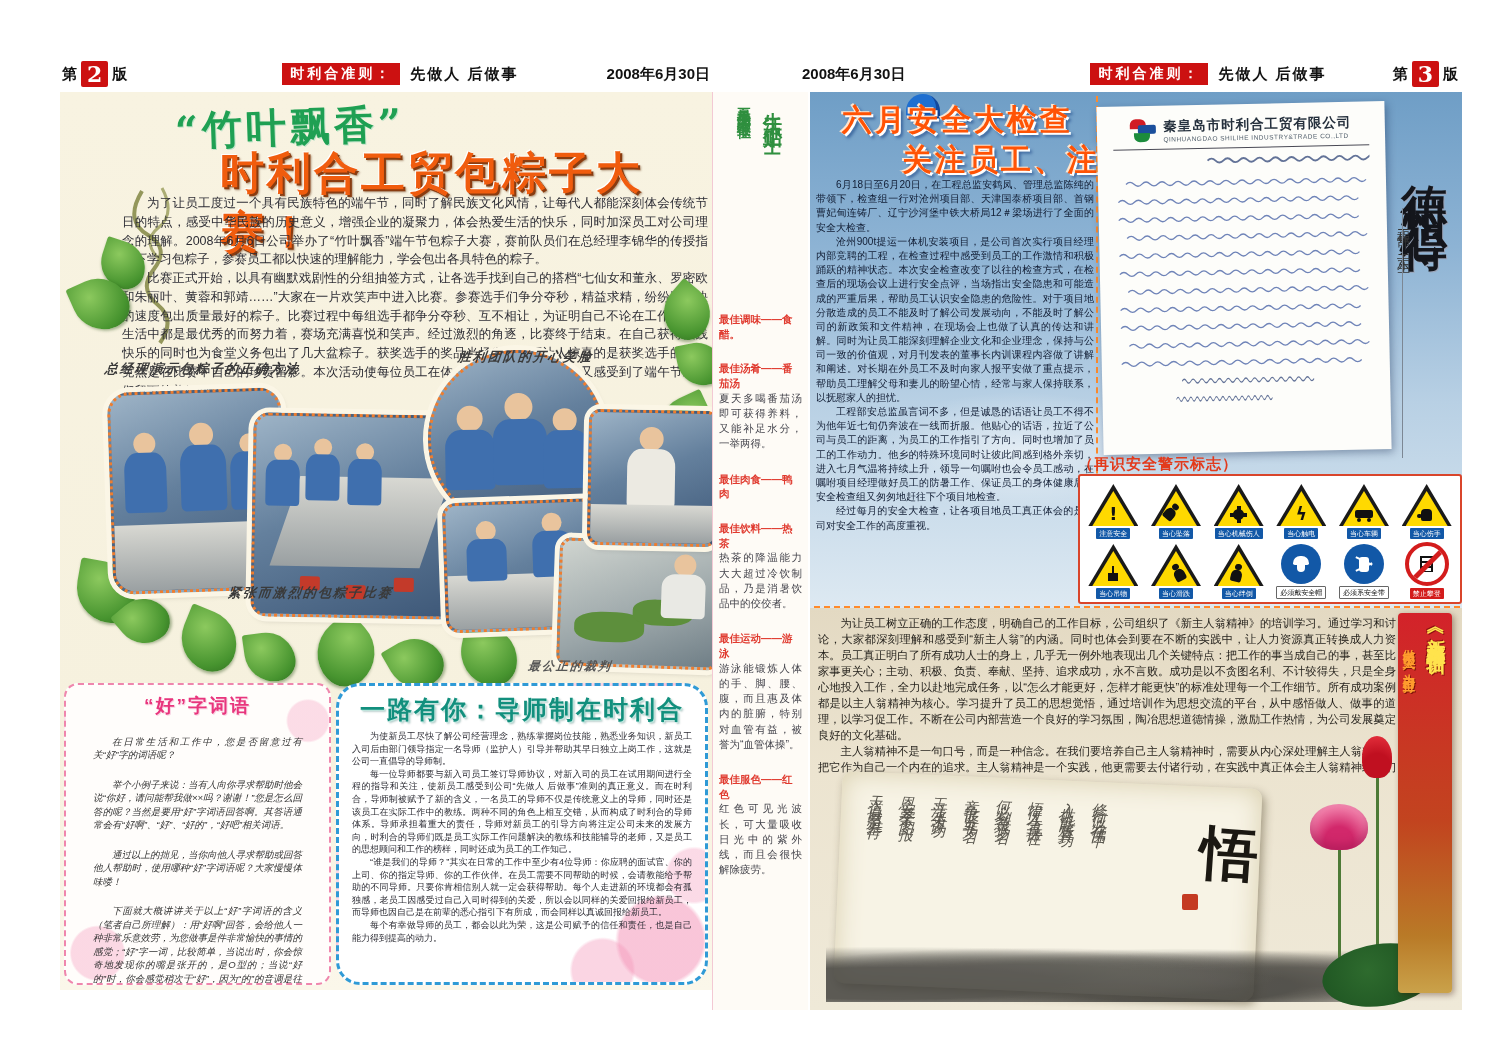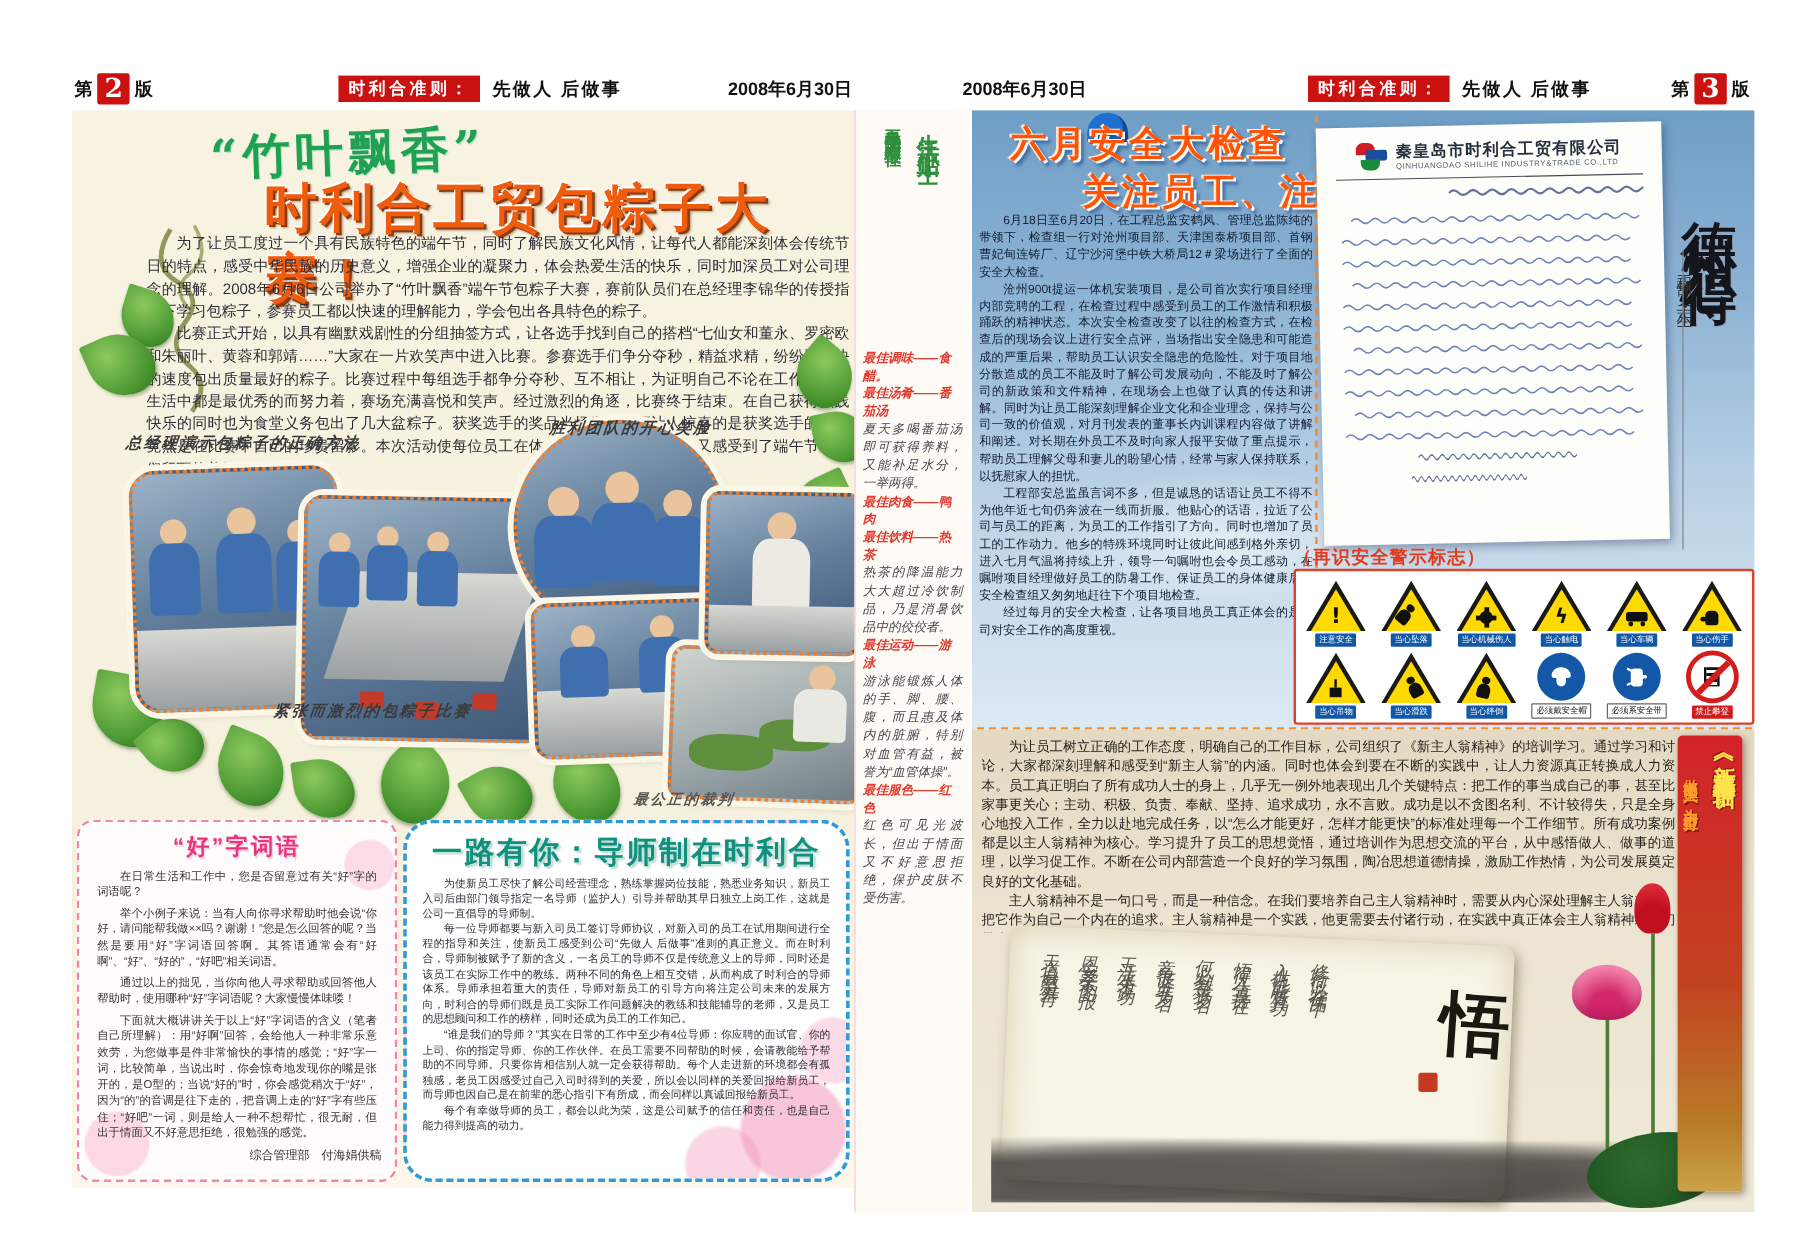--- a/index.html
+++ b/index.html
@@ -44,40 +44,40 @@
   .leaf{position:absolute;background:radial-gradient(circle at 35% 30%,#8cc95e,#47942f 70%,#2f6e20);
         border-radius:5% 60% 40% 60%;box-shadow:1px 2px 3px rgba(40,80,20,.4);}
 
   
   .boxhao{position:absolute;left:64px;top:683px;width:267px;height:302px;background:#fffdfb;
           border:2px dashed #ef86ad;border-radius:14px;padding:8px 11px;box-sizing:border-box;overflow:hidden;
           background-image:radial-gradient(circle at 12% 90%,rgba(248,180,205,.5) 0 26px,transparent 28px),
                            radial-gradient(circle at 92% 12%,rgba(248,180,205,.45) 0 20px,transparent 22px);}
   .boxhao h3{margin:0 0 5px 0;text-align:center;font-size:19px;color:#e8357d;letter-spacing:2px;
           text-shadow:1px 1px 0 #f9d3e2;}
-  .boxhao p{margin:4px;font-size:9.5px;line-height:1.42;text-align:justify;text-indent:2em;color:#333;}
+  .boxhao p{margin:16px;font-size:9.5px;line-height:1.42;text-align:justify;text-indent:2em;color:#333;font-style:italic;}
   .boxhao .byline{text-align:right;font-size:10px;margin-top:4px;color:#333;text-indent:0;}
 
   .boxmentor{position:absolute;left:336px;top:683px;width:372px;height:302px;background:#ffffff;
           border:3px dashed #2f9ad6;border-radius:24px;padding:7px 13px;box-sizing:border-box;overflow:hidden;
           background-image:radial-gradient(circle at 88% 86%,rgba(244,150,185,.55) 0 42px,transparent 46px),
                            radial-gradient(circle at 72% 96%,rgba(244,150,185,.4) 0 30px,transparent 33px),
                            radial-gradient(circle at 97% 64%,rgba(244,150,185,.35) 0 26px,transparent 29px);}
   .boxmentor h3{margin:0 0 4px 0;text-align:center;font-size:25px;color:#128f7d;letter-spacing:2px;
           font-weight:900;text-shadow:1px 1px 0 #bfe7df,2px 2px 2px rgba(0,80,70,.3);}
   .boxmentor p{margin:0;font-size:9px;line-height:1.4;text-align:justify;text-indent:2em;color:#2d2d35;}
 
   
   .tips{position:absolute;left:712px;top:92px;width:96px;height:918px;background:#fefbf6;
         border-left:1px solid #f3c9d4;box-sizing:border-box;padding:4px 6px;overflow:hidden;}
   .v{writing-mode:vertical-rl;}
   .tips .titles{display:flex;flex-direction:row;justify-content:center;gap:6px;height:196px;}
   .tips .t1{font-size:19px;font-weight:900;color:#2f8f3f;letter-spacing:6px;}
   .tips .t2{font-size:14px;font-weight:900;color:#2f8f3f;letter-spacing:2px;}
-  .tips .item{margin-top:0;font-style:italic;}
+  .tips .item{margin-top:20px;}
   .tips .head{font-size:10.5px;font-weight:bold;color:#e03a2f;line-height:1.4;}
   .tips .body{font-size:10.5px;color:#44444c;line-height:1.45;text-align:justify;}
 
   
   .skypage{position:absolute;left:810px;top:92px;width:652px;height:516px;
      background:linear-gradient(180deg,#6f9ec6 0%,#8db3d4 30%,#b8d0e4 60%,#dde9f2 100%);overflow:hidden;}
   .cloud{position:absolute;background:radial-gradient(closest-side,rgba(255,255,255,.95),rgba(255,255,255,0));
      border-radius:50%;}
   .rtitle{position:absolute;left:32px;top:8px;font-size:30px;font-weight:900;color:#ff5305;letter-spacing:3px;
      text-shadow:-2px -1px 0 #ffe6cf,2px 2px 0 #ffffff,4px 4px 3px rgba(10,50,120,.55);}
@@ -339,21 +339,21 @@
     <div class="item">
       <div class="head">最佳饮料——热茶</div>
       <div class="body">热茶的降温能力大大超过冷饮制品，乃是消暑饮品中的佼佼者。</div>
     </div>
     <div class="item">
       <div class="head">最佳运动——游泳</div>
       <div class="body">游泳能锻炼人体的手、脚、腰、腹，而且惠及体内的脏腑，特别对血管有益，被誉为“血管体操”。</div>
     </div>
     <div class="item">
       <div class="head">最佳服色——红色</div>
-      <div class="body">红色可见光波长，但出于情面又不好意思拒绝，保护皮肤不受伤害。</div>
+      <div class="body">红色可见光波长，可大量吸收日光中的紫外线，而且会很快解除疲劳。</div>
     </div>
   </div>
 
   <div class="skypage">
     <div class="cloud" style="left:260px;top:30px;width:260px;height:90px;"></div>
     <div class="cloud" style="left:60px;top:300px;width:300px;height:120px;opacity:.6;"></div>
     <div class="cloud" style="left:380px;top:420px;width:280px;height:110px;opacity:.7;"></div>
     <div class="helmet"></div>
     <div class="rtitle">六月安全大检查</div>
     <div class="rtitle2">关注员工、注重培训</div>

